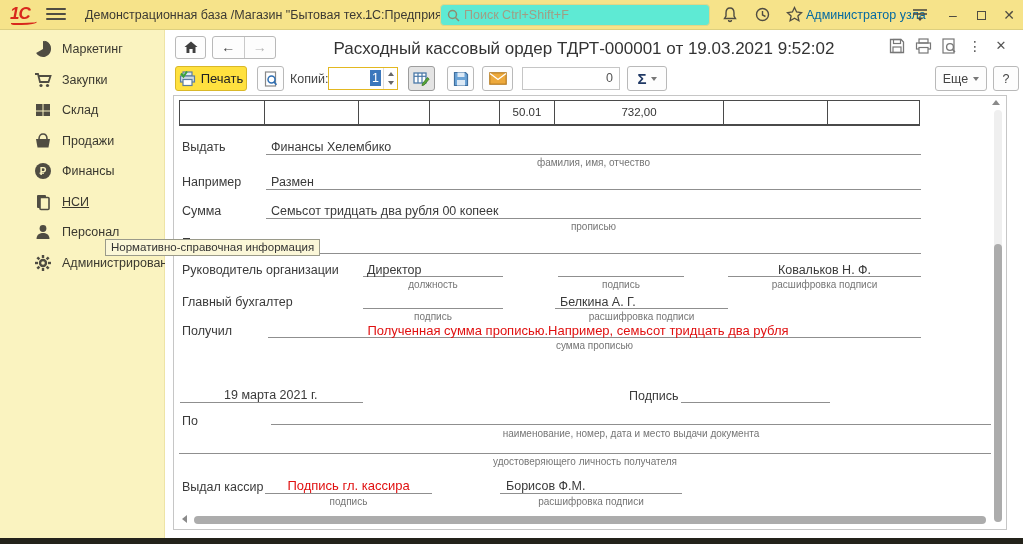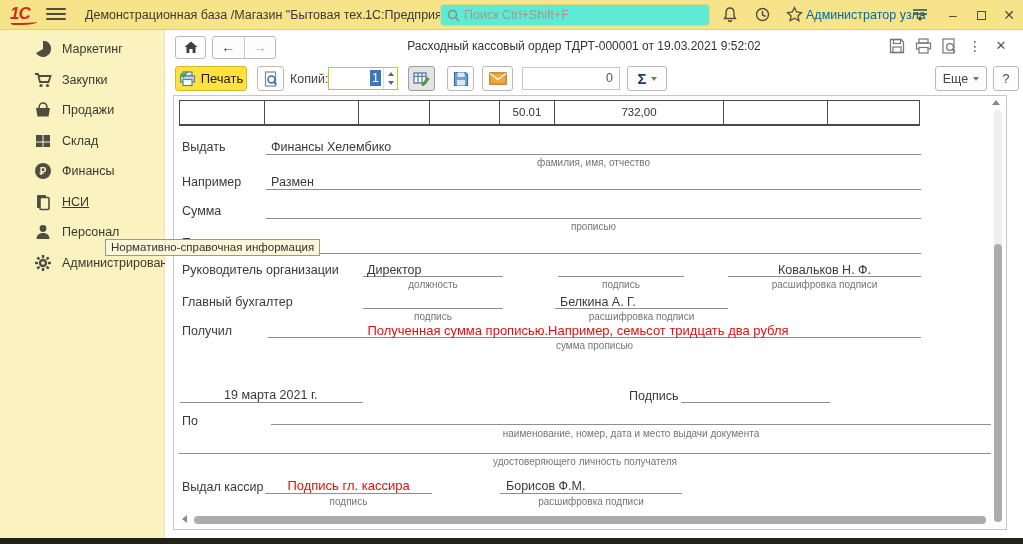--- a/index.html
+++ b/index.html
@@ -48,21 +48,21 @@
 
   
   .main { position:absolute; left:165px; top:30px; width:858px; height:508px; background:#fff; }
 
   .navbtn { position:absolute; top:6px; height:23px; background:#fdfdfd; border:1px solid #b9b9b9;
     border-radius:3px; text-align:center; cursor:pointer; }
   .grp { display:flex; }
   .grp > div { width:31px; line-height:21px; font-size:14px; cursor:pointer; }
   .grp .sep { width:1px; background:#c9c9c9; }
   .doc-title { position:absolute; left:130px; right:150px; top:9px; text-align:center;
-    font-size:12px; color:#333; white-space:nowrap; overflow:hidden; }
+    font-size:17px; color:#333; white-space:nowrap; overflow:hidden; }
   .mini-ico { position:absolute; top:8px; width:20px; height:18px; cursor:pointer; text-align:center; }
 
   .btn { position:absolute; background:#fdfdfd; border:1px solid #b9b9b9; border-radius:3px;
     display:flex; align-items:center; justify-content:center; cursor:pointer; }
   .btn-print { left:10px; top:36px; width:72px; height:25px; background:#ffe13f;
     border-color:#d9b829; font-size:13px; color:#222; gap:5px; }
   .btn-sq { width:27px; height:25px; top:36px; }
   .pressed { background:#e4e4e4; border-color:#9d9d9d; }
   .copies-lbl { position:absolute; left:125px; top:42px; color:#444; }
   .spinner { position:absolute; left:163px; top:37px; width:70px; height:23px;
@@ -175,36 +175,36 @@
     <span class="sic"><svg width="18" height="18" viewBox="0 0 18 18">
           <path d="M1 3 L4 3 L6 11 L14.5 11 L16.5 5 L5 5" fill="none" stroke="#4f4c42" stroke-width="1.8"></path>
           <circle cx="7" cy="14.5" r="1.6" fill="#4f4c42"></circle>
           <circle cx="13.5" cy="14.5" r="1.6" fill="#4f4c42"></circle>
         </svg></span>
     <span class="slbl">Закупки</span>
   </div>
 
   <div class="side-item">
     <span class="sic"><svg width="18" height="18" viewBox="0 0 18 18">
-          <path d="M5 7 C5 3.5 7 2 9 2 C11 2 13 3.5 13 7" fill="none" stroke="#4f4c42" stroke-width="1.6"></path>
-          <path d="M2 7 L16 7 L14.5 15.5 L3.5 15.5 Z" fill="#4f4c42"></path>
-        </svg></span>
-    <span class="slbl">Продажи</span>
-  </div>
-
-  <div class="side-item">
-    <span class="sic"><svg width="18" height="18" viewBox="0 0 18 18">
           <g fill="#4f4c42">
             <rect x="2" y="3" width="6.5" height="6.5"></rect>
             <rect x="9.5" y="3" width="6.5" height="6.5"></rect>
             <rect x="2" y="10.5" width="6.5" height="4.5"></rect>
             <rect x="9.5" y="10.5" width="6.5" height="4.5"></rect>
           </g>
         </svg></span>
     <span class="slbl">Склад</span>
+  </div>
+
+  <div class="side-item">
+    <span class="sic"><svg width="18" height="18" viewBox="0 0 18 18">
+          <path d="M5 7 C5 3.5 7 2 9 2 C11 2 13 3.5 13 7" fill="none" stroke="#4f4c42" stroke-width="1.6"></path>
+          <path d="M2 7 L16 7 L14.5 15.5 L3.5 15.5 Z" fill="#4f4c42"></path>
+        </svg></span>
+    <span class="slbl">Продажи</span>
   </div>
 
   <div class="side-item">
     <span class="sic"><svg width="18" height="18" viewBox="0 0 18 18">
           <circle cx="9" cy="9" r="8" fill="#4f4c42"></circle>
           <text x="9" y="13" text-anchor="middle" font-size="10" font-family="Liberation Sans" fill="#faf3c0" font-weight="bold">Р</text>
           <line x1="5.5" y1="11.2" x2="10" y2="11.2" stroke="#faf3c0" stroke-width="1.2"></line>
         </svg></span>
     <span class="slbl">Финансы</span>
   </div>
@@ -364,20 +364,21 @@
     <span class="fline" style="left:92px;top:44px;width:655px"></span>
     <span class="fval" style="left:97px;top:44px">Финансы Хелембико</span>
     <span class="fcap" style="left:92px;top:61px;width:655px">фамилия, имя, отчество</span>
 
     <span class="flbl" style="left:8px;top:79px">Например</span>
     <span class="fline" style="left:92px;top:79px;width:655px"></span>
     <span class="fval" style="left:97px;top:79px">Размен</span>
 
     <span class="flbl" style="left:8px;top:108px">Сумма</span>
     <span class="fline" style="left:92px;top:108px;width:655px"></span>
+    <span class="fval" style="left:97px;top:108px">Семьсот тридцать два рубля 00 копеек</span>
     <span class="fcap" style="left:92px;top:125px;width:655px">прописью</span>
 
     <span class="flbl" style="left:8px;top:140px">Приложение</span>
     <span class="fline" style="left:92px;top:143px;width:655px"></span>
 
     <span class="flbl" style="left:8px;top:167px">Руководитель организации</span>
     <span class="fline" style="left:189px;top:166px;width:140px"></span>
     <span class="fval" style="left:193px;top:167px">Директор</span>
     <span class="fcap" style="left:189px;top:183px;width:140px">должность</span>
     <span class="fline" style="left:384px;top:166px;width:126px"></span>

